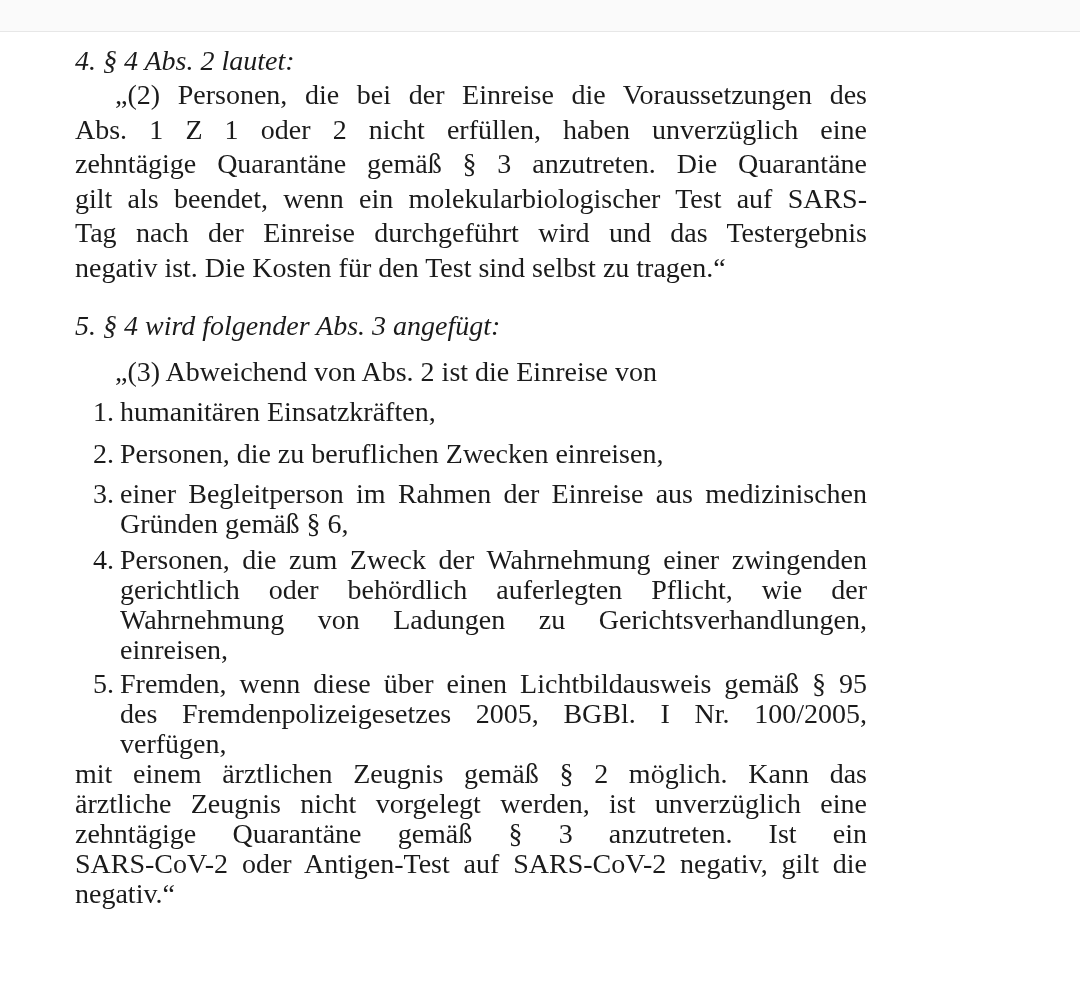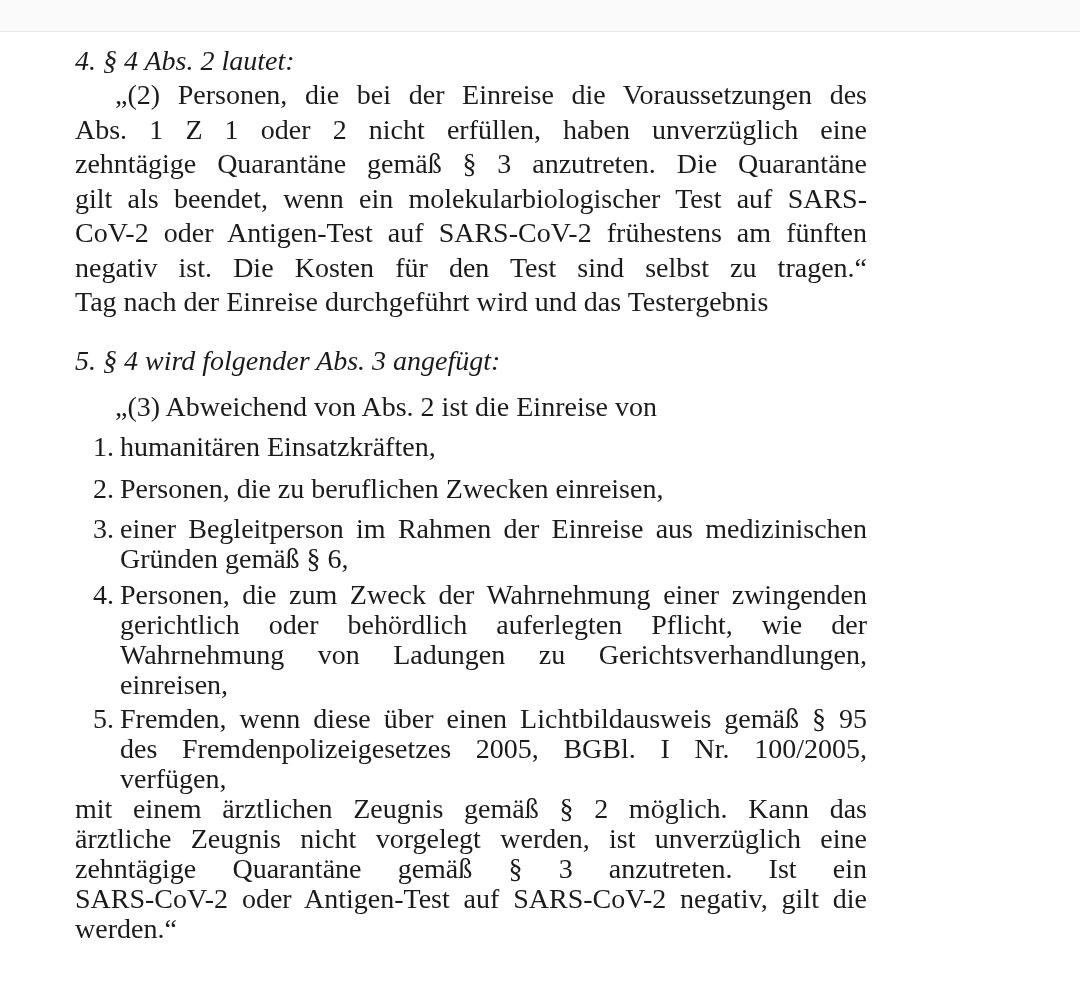--- a/index.html
+++ b/index.html
@@ -80,23 +80,22 @@
 
 <main class="doc">
 
   <h2 class="amend-heading">4. § 4 Abs. 2 lautet:</h2>
 
   <div class="jp para1 indent-first">
       <div class="ln">„(2) Personen, die bei der Einreise die Voraussetzungen des</div>
       <div class="ln">Abs. 1 Z 1 oder 2 nicht erfüllen, haben unverzüglich eine</div>
       <div class="ln">zehntägige Quarantäne gemäß § 3 anzutreten. Die Quarantäne</div>
       <div class="ln">gilt als beendet, wenn ein molekularbiologischer Test auf SARS-</div>
-      <div class="ln">CoV-2 oder Antigen-Test auf SARS-CoV-2 frühestens am fünften</div>
+      <div class="ln">Tag nach der Einreise durchgeführt wird und das Testergebnis</div>
       <div class="ln">negativ ist. Die Kosten für den Test sind selbst zu tragen.“</div>
-      <div class="ln">Tag nach der Einreise durchgeführt wird und das Testergebnis</div>
     </div>
 
   <h2 class="amend-heading second">5. § 4 wird folgender Abs. 3 angefügt:</h2>
 
   <div class="intro">„(3) Abweichend von Abs. 2 ist die Einreise von</div>
 
   <div class="list">
 
     <div class="li li-1">
       <span class="num">1.</span>
@@ -138,16 +137,16 @@
         </div>
     </div>
 
   </div>
 
   <div class="jp closing">
       <div class="ln">mit einem ärztlichen Zeugnis gemäß § 2 möglich. Kann das</div>
       <div class="ln">ärztliche Zeugnis nicht vorgelegt werden, ist unverzüglich eine</div>
       <div class="ln">zehntägige Quarantäne gemäß § 3 anzutreten. Ist ein</div>
       <div class="ln">SARS-CoV-2 oder Antigen-Test auf SARS-CoV-2 negativ, gilt die</div>
-      <div class="ln">werden.“</div>
+      <div class="ln">negativ.“</div>
     </div>
 
 </main>
 
 </body></html>

